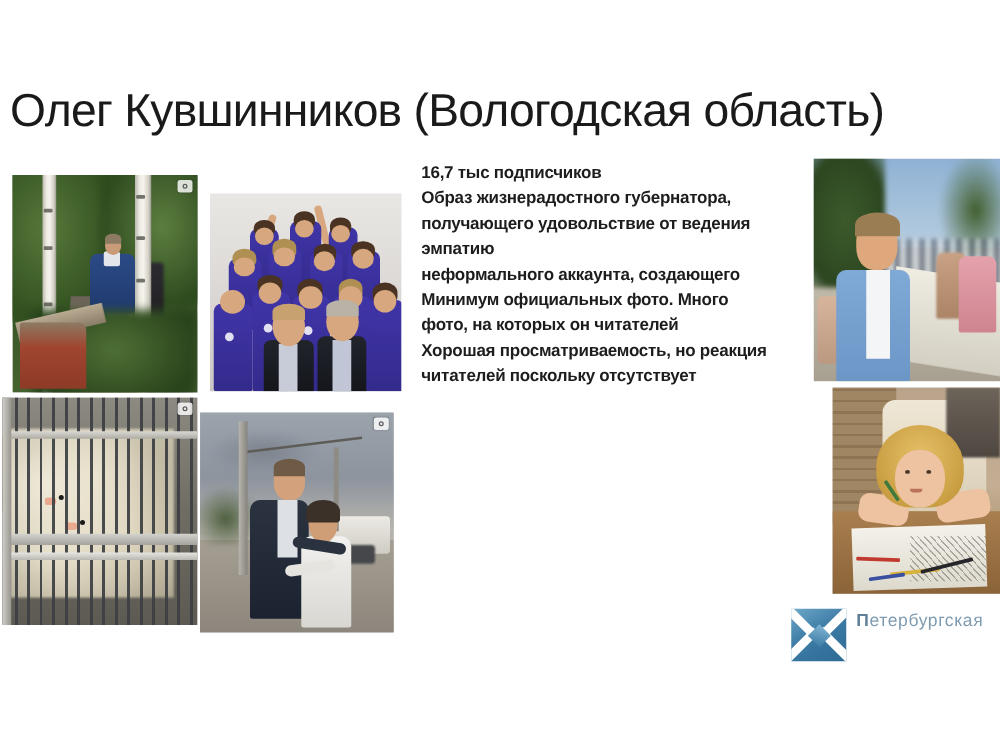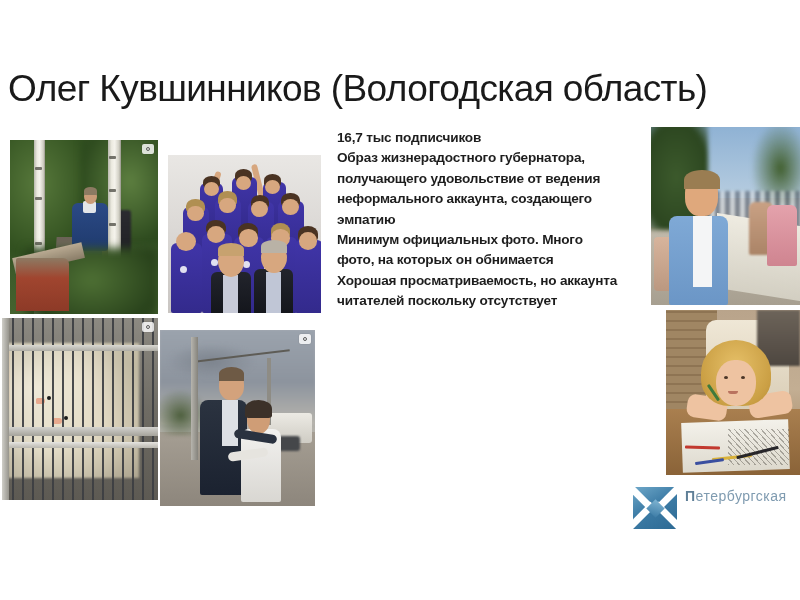--- a/index.html
+++ b/index.html
@@ -550,25 +550,25 @@
 <body>
 
 <div id="slide">
 
   <div id="slide-title">Олег Кувшинников (Вологодская область)</div>
 
   <div id="body-text">
     <div class="text-line bold">16,7 тыс подписчиков</div>
     <div class="text-line">Образ жизнерадостного губернатора,</div>
     <div class="text-line">получающего удовольствие от ведения</div>
+    <div class="text-line">эмпатию</div>
     <div class="text-line">неформального аккаунта, создающего</div>
-    <div class="text-line">эмпатию</div>
     <div class="text-line">Минимум официальных фото. Много</div>
-    <div class="text-line">фото, на которых он обнимается</div>
-    <div class="text-line">Хорошая просматриваемость, но аккаунта</div>
+    <div class="text-line">фото, на которых он читателей</div>
+    <div class="text-line">Хорошая просматриваемость, но реакция</div>
     <div class="text-line">читателей поскольку отсутствует</div>
   </div>
 
   <div class="photo" id="photo-forest">
     <div class="scene">
       <div class="ph-layer bg"></div>
       <div class="ph-layer foliage-a"></div>
       <div class="ph-layer foliage-b"></div>
       <div class="ph-layer path"></div>
       <div class="ph-layer bystander"></div>

